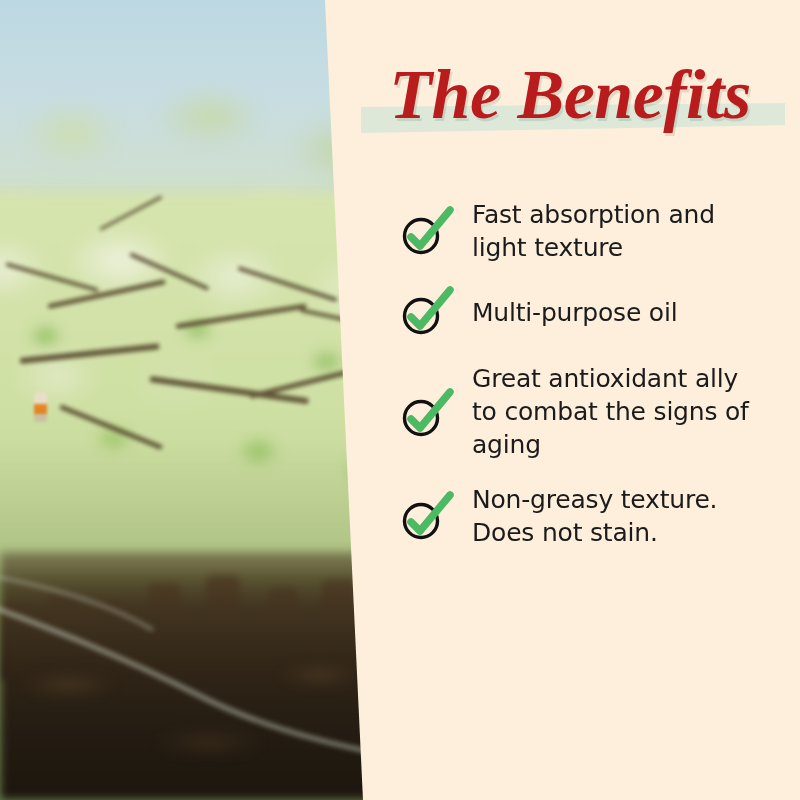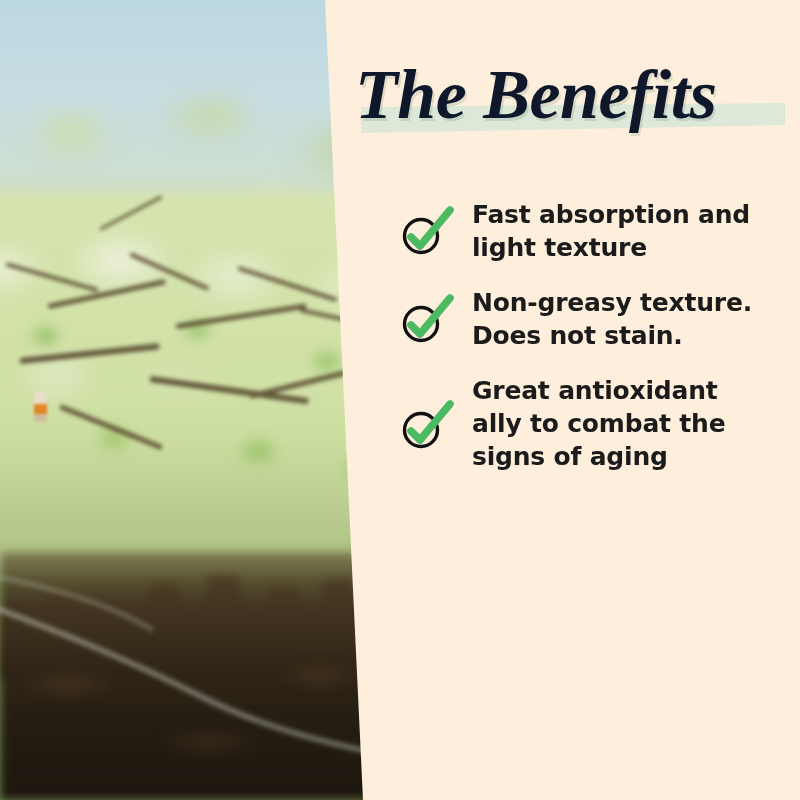--- a/index.html
+++ b/index.html
@@ -176,31 +176,31 @@
   .title-text {
     position: absolute;
     left: 0; top: 0;
     width: 430px;
     font-family: "Liberation Serif", "DejaVu Serif", serif;
     font-style: italic;
     font-weight: 700;
     font-size: 70px;
     line-height: 100px;
     letter-spacing: -0.5px;
-    color: #0f172a;
+    color: #b91c1c;
+    text-align: center;
     text-shadow: 2px 3px 0 rgba(31,74,54,.13);
     white-space: nowrap;
   }
 
   
   .benefits {
     position: absolute;
     left: 398px; top: 196px;
     width: 360px;
-    font-weight: bold;
   }
   .benefit {
     position: relative;
     display: flex;
     align-items: flex-start;
     margin-bottom: 20px;
   }
   .benefit-icon {
     position: relative;
     flex: 0 0 auto;
@@ -295,35 +295,44 @@
       <span class="benefit-icon">
         <svg viewBox="0 0 62 56" aria-hidden="true">
           <circle cx="23" cy="32" r="16.5" fill="none" stroke="#111111" stroke-width="3.4"></circle>
           <path d="M13 33 L22 42 L52 6" fill="none" stroke="#4CB963" stroke-width="7.5" stroke-linecap="round" stroke-linejoin="round"></path>
         </svg>
       </span>
       <span class="benefit-text">Fast absorption and light texture</span>
     </div>
 
 
+    <div class="benefit" data-lines="1">
+      <span class="benefit-icon">
+        <svg viewBox="0 0 62 56" aria-hidden="true">
+          <circle cx="23" cy="32" r="16.5" fill="none" stroke="#111111" stroke-width="3.4"></circle>
+          <path d="M13 33 L22 42 L52 6" fill="none" stroke="#4CB963" stroke-width="7.5" stroke-linecap="round" stroke-linejoin="round"></path>
+        </svg>
+      </span>
+      <span class="benefit-text">Multi-purpose oil</span>
+    </div>
+
+    <div class="benefit" data-lines="3">
+      <span class="benefit-icon">
+        <svg viewBox="0 0 62 56" aria-hidden="true">
+          <circle cx="23" cy="32" r="16.5" fill="none" stroke="#111111" stroke-width="3.4"></circle>
+          <path d="M13 33 L22 42 L52 6" fill="none" stroke="#4CB963" stroke-width="7.5" stroke-linecap="round" stroke-linejoin="round"></path>
+        </svg>
+      </span>
+      <span class="benefit-text">Great antioxidant ally to combat the signs of aging</span>
+    </div>
 
     <div class="benefit" data-lines="2">
       <span class="benefit-icon">
         <svg viewBox="0 0 62 56" aria-hidden="true">
           <circle cx="23" cy="32" r="16.5" fill="none" stroke="#111111" stroke-width="3.4"></circle>
           <path d="M13 33 L22 42 L52 6" fill="none" stroke="#4CB963" stroke-width="7.5" stroke-linecap="round" stroke-linejoin="round"></path>
         </svg>
       </span>
       <span class="benefit-text">Non-greasy texture. Does not stain.</span>
     </div>
 
-    <div class="benefit" data-lines="3">
-      <span class="benefit-icon">
-        <svg viewBox="0 0 62 56" aria-hidden="true">
-          <circle cx="23" cy="32" r="16.5" fill="none" stroke="#111111" stroke-width="3.4"></circle>
-          <path d="M13 33 L22 42 L52 6" fill="none" stroke="#4CB963" stroke-width="7.5" stroke-linecap="round" stroke-linejoin="round"></path>
-        </svg>
-      </span>
-      <span class="benefit-text">Great antioxidant ally to combat the signs of aging</span>
-    </div>
-
   </div>
 </div>
 
 </body></html>

